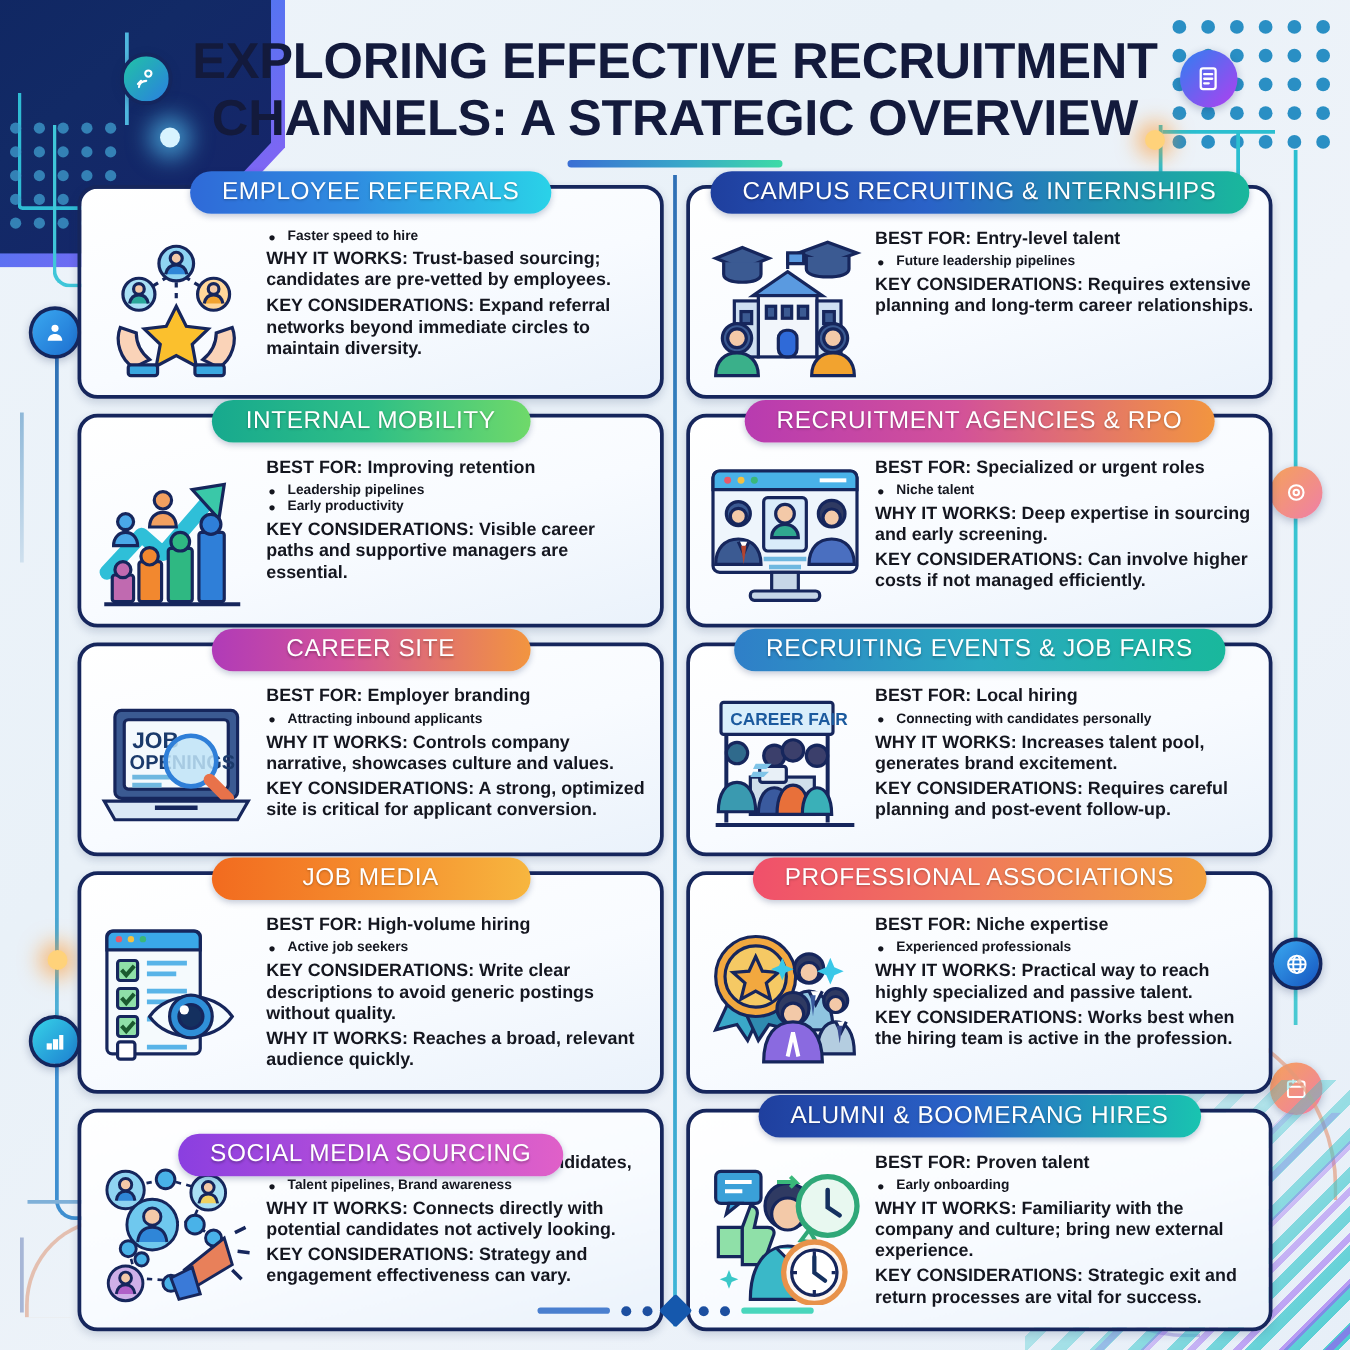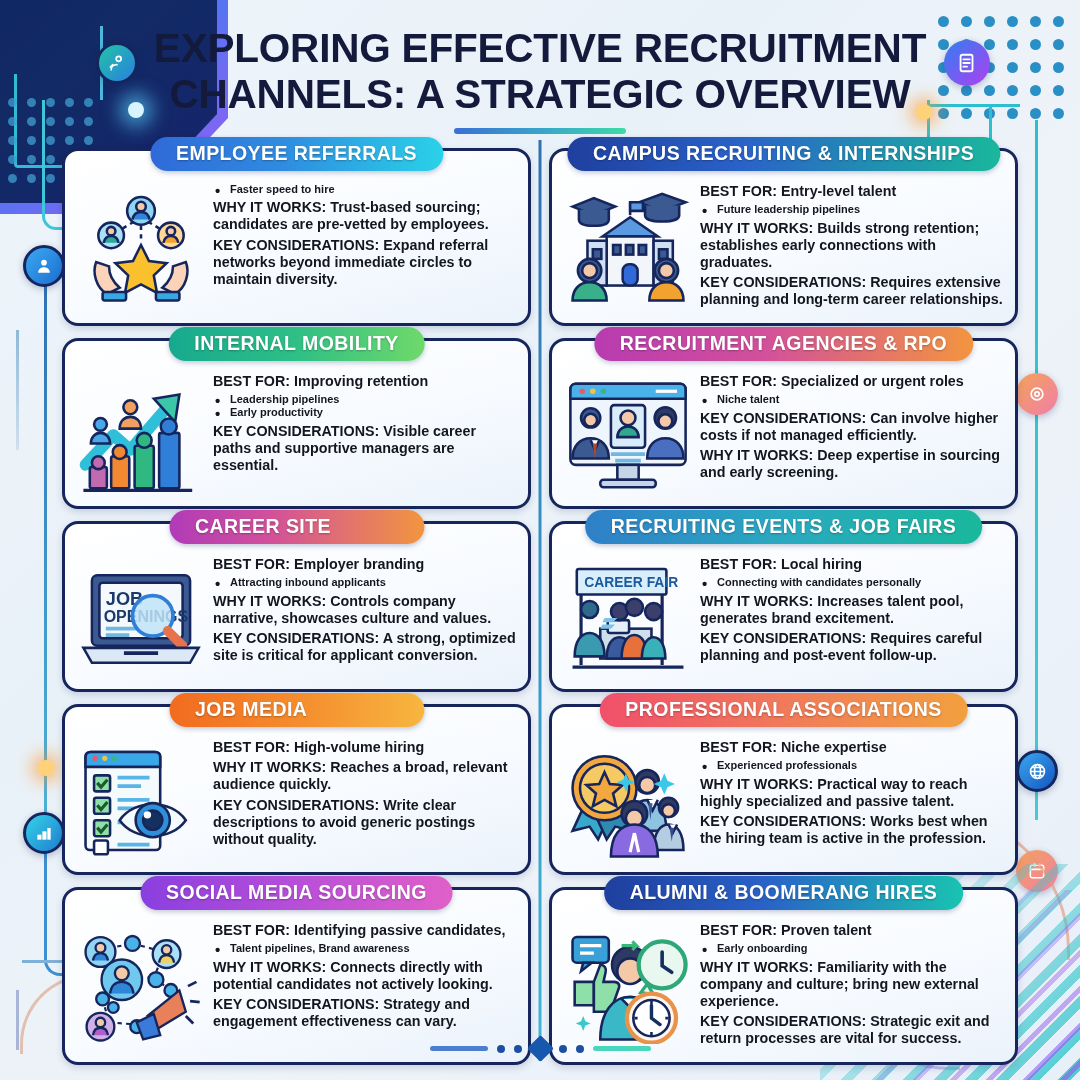--- a/index.html
+++ b/index.html
@@ -137,22 +137,22 @@
     padding: 30px 12px 11px 12px;
     min-height: 156px;
     box-shadow: 0 3px 7px rgba(25,45,95,.17);
     display: flex; align-items: flex-start; gap: 8px;
   }
   .pill {
     position: absolute; top: -14px; left: 50%; transform: translateX(-50%);
     min-width: 255px; max-width: 94%;
     padding: 5px 26px 6px;
     border-radius: 22px;
-    color: #ffffff; font-weight: 700; font-size: 19.5px; letter-spacing: .45px;
-    text-align: left; white-space: nowrap;
+    color: #ffffff; font-weight: 400; font-size: 19.5px; letter-spacing: .45px;
+    text-align: center; white-space: nowrap;
     text-shadow: 0 1px 2px rgba(0,0,0,.28);
     box-shadow: 0 2px 5px rgba(20,40,90,.25);
   }
   .icon-art {
     flex: 0 0 128px; width: 128px; height: 120px;
     display: flex; align-items: center; justify-content: center;
     margin-top: 4px;
   }
   .icon-art svg { width: 100%; height: 100%; }
 
@@ -381,21 +381,20 @@
             <circle cx="96" cy="80" r="7" fill="#f3c9a8"></circle>
     <path d="M80 108c0-11 7-17 16-17s16 6 16 17z" fill="#f2a32f"></path>
   </g>
         </svg>
       </div>
       <div class="body">
         <p><span class="lbl">BEST FOR:</span> <span>Entry-level talent</span></p>
         <ul>
           <li>Future leadership pipelines</li>
         </ul>
-        <p><span class="lbl">WHY IT WORKS:</span> <span>Builds strong retention; establishes early connections with graduates.</span></p>
         <p><span class="lbl">KEY CONSIDERATIONS:</span> <span>Requires extensive planning and long-term career relationships.</span></p>
       </div>
     </div>
     <div class="card">
       <div class="pill" style="background: linear-gradient(90deg, rgb(23, 169, 142) 0%, rgb(47, 191, 134) 50%, rgb(111, 217, 106) 100%);">INTERNAL MOBILITY</div>
       <div class="icon-art">
         <svg viewBox="0 0 120 112">
           <g stroke="#16265c" stroke-width="2.4" fill="none">
     <path d="M8 84 L34 56 L50 70 L88 26" stroke="#2fbfd8" stroke-width="11" stroke-linejoin="round" stroke-linecap="round"></path>
     <path d="M72 22 L96 18 L92 44 Z" fill="#3ac8a8"></path>
@@ -450,22 +449,22 @@
     <rect x="50" y="84" width="20" height="14" fill="#c6d6e8"></rect>
             <rect x="34" y="98" width="52" height="7" rx="3" fill="#c6d6e8"></rect>
   </g>
         </svg>
       </div>
       <div class="body">
         <p><span class="lbl">BEST FOR:</span> <span>Specialized or urgent roles</span></p>
         <ul>
           <li>Niche talent</li>
         </ul>
+        <p><span class="lbl">WHY IT WORKS:</span> <span>Deep expertise in sourcing and early screening.</span></p>
         <p><span class="lbl">KEY CONSIDERATIONS:</span> <span>Can involve higher costs if not managed efficiently.</span></p>
-        <p><span class="lbl">WHY IT WORKS:</span> <span>Deep expertise in sourcing and early screening.</span></p>
       </div>
     </div>
     <div class="card">
       <div class="pill" style="background: linear-gradient(90deg, rgb(176, 59, 184) 0%, rgb(210, 81, 154) 40%, rgb(242, 149, 63) 100%);">CAREER SITE</div>
       <div class="icon-art">
         <svg viewBox="0 0 120 112">
           <g stroke="#16265c" stroke-width="2.4" fill="none">
     <rect x="14" y="16" width="92" height="66" rx="5" fill="#3b5a92"></rect>
     <rect x="21" y="23" width="78" height="52" rx="3" fill="#f4f9fd"></rect>
     <text x="27" y="44" font-family="Liberation Sans, sans-serif" font-size="17" font-weight="700" fill="#1b3a6b" stroke="none">JOB</text>
@@ -540,22 +539,25 @@
     <path d="M38 34h30M38 42h22M38 55h30M38 63h18M38 76h22M38 97h30" stroke="#59b4e8" stroke-width="3.5"></path>
     <path d="M40 74c14-20 48-20 62 0-14 20-48 20-62 0z" fill="#f4fbff"></path>
     <circle cx="71" cy="74" r="16" fill="#2f8fd8"></circle>
             <circle cx="71" cy="74" r="9" fill="#14305f"></circle>
             <circle cx="66" cy="69" r="3.5" fill="#fff" stroke="none"></circle>
   </g>
         </svg>
       </div>
       <div class="body">
         <p><span class="lbl">BEST FOR:</span> <span>High-volume hiring</span></p>
+        <ul>
+          <li>Active job seekers</li>
+        </ul>
+        <p><span class="lbl">KEY CONSIDERATIONS:</span> <span>Write clear descriptions to avoid generic postings without quality.</span></p>
         <p><span class="lbl">WHY IT WORKS:</span> <span>Reaches a broad, relevant audience quickly.</span></p>
-        <p><span class="lbl">KEY CONSIDERATIONS:</span> <span>Write clear descriptions to avoid generic postings without quality.</span></p>
       </div>
     </div>
     <div class="card">
       <div class="pill" style="background: linear-gradient(90deg, rgb(240, 80, 107) 0%, rgb(240, 122, 90) 50%, rgb(242, 160, 63) 100%);">PROFESSIONAL ASSOCIATIONS</div>
       <div class="icon-art">
         <svg viewBox="0 0 120 112">
           <g stroke="#16265c" stroke-width="2.4" fill="none">
     <path d="M20 58l-12 26 16-4 8 12 12-26z" fill="#3aa8c8"></path>
     <path d="M52 58l12 26-16-4-8 12-12-26z" fill="#2f8ab0"></path>
     <circle cx="38" cy="44" r="30" fill="#f2a83f"></circle>
@@ -583,21 +585,21 @@
       <div class="body">
         <p><span class="lbl">BEST FOR:</span> <span>Niche expertise</span></p>
         <ul>
           <li>Experienced professionals</li>
         </ul>
         <p><span class="lbl">WHY IT WORKS:</span> <span>Practical way to reach highly specialized and passive talent.</span></p>
         <p><span class="lbl">KEY CONSIDERATIONS:</span> <span>Works best when the hiring team is active in the profession.</span></p>
       </div>
     </div>
     <div class="card">
-      <div class="pill" style="background: linear-gradient(90deg, rgb(138, 63, 224) 0%, rgb(184, 79, 216) 50%, rgb(224, 96, 200) 100%);">SOCIAL MEDIA SOURCING</div>
+      <div class="pill" style="background: linear-gradient(90deg, rgb(138, 63, 224) 0%, rgb(184, 79, 216) 50%, rgb(224, 96, 200) 100%); margin-top: 31px;">SOCIAL MEDIA SOURCING</div>
       <div class="icon-art">
         <svg viewBox="0 0 120 112">
           <g stroke="#16265c" stroke-width="2.2" fill="none">
     <path d="M22 24 L52 18 M52 18 L82 26 M22 24 L42 50 M82 26 L72 50 M42 50 L24 70 M42 50 L72 50 M72 50 L88 62 M24 70 L30 92 M30 92 L56 94" stroke-dasharray="4 4" stroke-width="2"></path>
     <circle cx="52" cy="18" r="7" fill="#49b2e8"></circle>
     <circle cx="22" cy="26" r="14" fill="#8fd4f2"></circle>
             <circle cx="22" cy="22" r="4.6" fill="#f3c9a8"></circle>
             <path d="M15 34c.7-5 3.4-7 7-7s6.3 2 7 7" fill="#2f86d8"></path>
     <circle cx="84" cy="28" r="13" fill="#a9e0f5"></circle>
             <circle cx="84" cy="24" r="4.4" fill="#f3c9a8"></circle>

